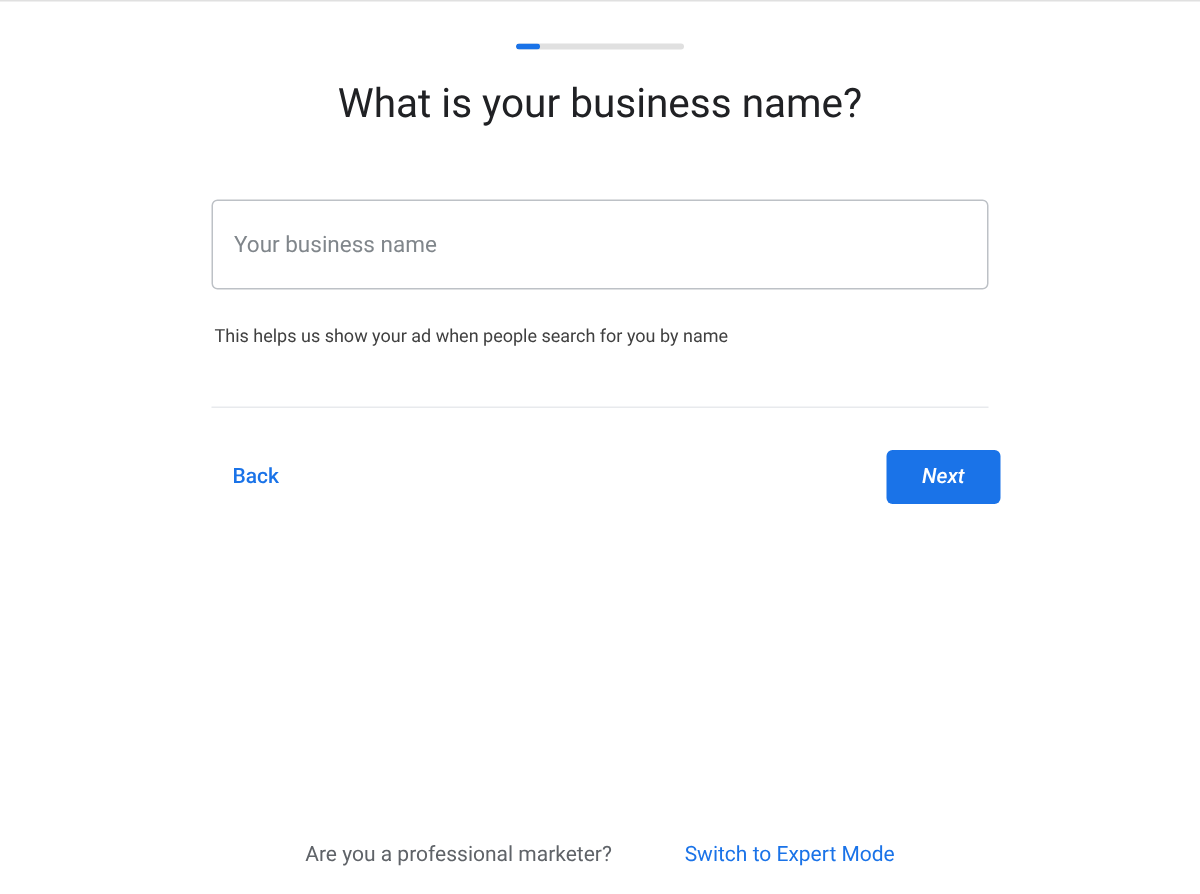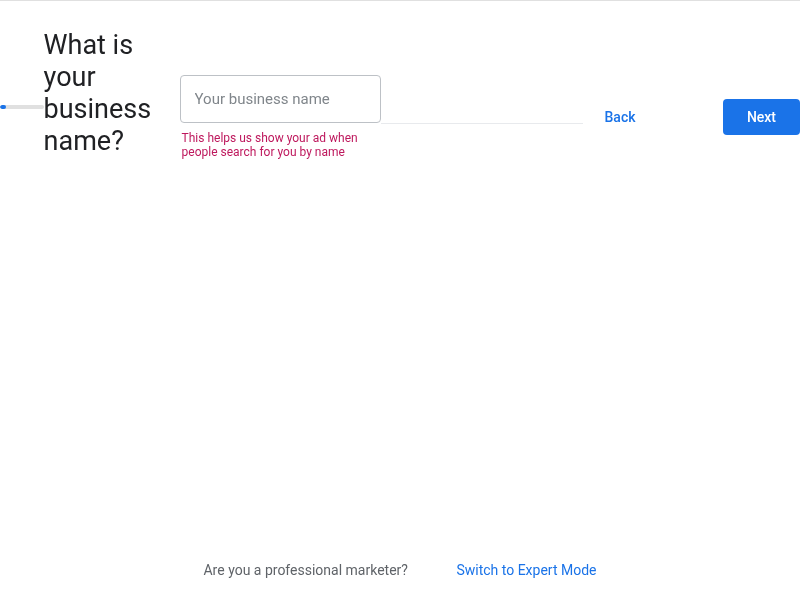--- a/index.html
+++ b/index.html
@@ -11,20 +11,21 @@
       font-family: 'Google Sans', Roboto, Arial, sans-serif;
       background: #fff;
       width: 800px;
       height: 596px;
       position: relative;
       border-top: 1px solid #e0e0e0;
     }
     .container {
       width: 100%;
       display: flex;
+      flex-direction: column;
       align-items: center;
       padding-top: 28px;
     }
     .progress-bar {
       width: 112px;
       height: 4px;
       background: #e0e0e0;
       border-radius: 2px;
       overflow: hidden;
       margin-bottom: 20px;
@@ -40,36 +41,36 @@
       color: #202124;
       font-weight: 400;
       margin-bottom: 48px;
       letter-spacing: 0px;
     }
     .form-wrap {
       width: 518px;
     }
     .text-input {
       width: 100%;
-      height: 48px;
+      height: 60px;
       border: 1px solid #bdc1c6;
       border-radius: 4px;
       padding: 0 14px;
       font-size: 15px;
       color: #202124;
       outline: none;
       font-family: inherit;
     }
     .text-input::placeholder {
       color: #80868b;
     }
     .helper-text {
       font-size: 12px;
-      color: #be185d;
-      margin-top: 8px;
+      color: #404040;
+      margin-top: 24px;
       padding-left: 2px;
     }
     .divider {
       width: 518px;
       height: 1px;
       background: #e8eaed;
       margin-top: 40px;
       margin-bottom: 28px;
     }
     .button-row {
@@ -92,20 +93,21 @@
     .next-btn {
       background: #1a73e8;
       border: none;
       color: #fff;
       font-size: 14px;
       font-weight: 500;
       cursor: pointer;
       padding: 10px 24px;
       border-radius: 4px;
       font-family: inherit;
+      font-style: italic;
     }
     .footer {
       position: absolute;
       bottom: 18px;
       width: 100%;
       text-align: center;
       font-size: 14px;
       color: #5f6368;
     }
     .footer-link {

